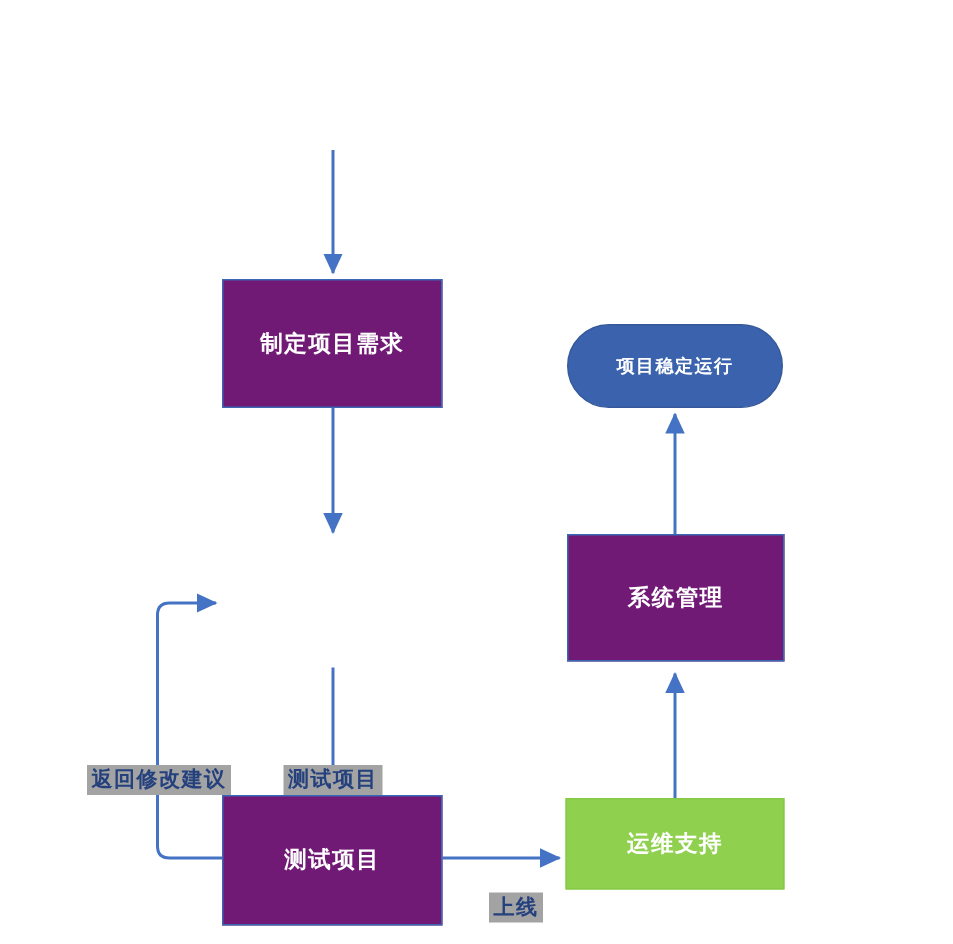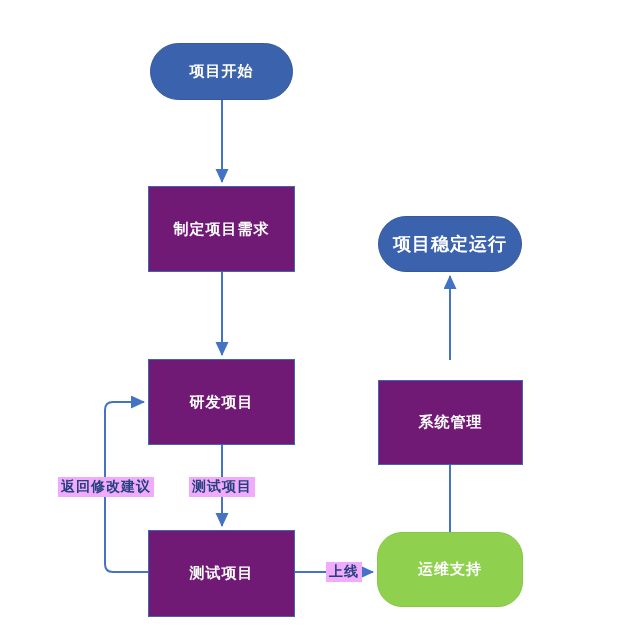--- a/index.html
+++ b/index.html
@@ -13,27 +13,27 @@
     color:#ffffff;font-size:15px;font-weight:bold;letter-spacing:1px;text-align:center;
     box-sizing:border-box;
   }
   .pill{background:#3a62ad;border:1px solid #35599c;border-radius:29px;}
   .box{background:#701a75;border:1px solid #3c67b4;}
   .green{background:#8fd14e;border:1px solid #86c946;}
   .node-start{left:150px;top:43px;width:143px;height:57px;}
   .node-req{left:148px;top:186px;width:147px;height:86px;}
   .node-dev{left:148px;top:359px;width:147px;height:86px;}
   .node-test{left:148px;top:530px;width:147px;height:87px;}
-  .node-ops{left:377px;top:532px;width:146px;height:75px;border-radius:25px;}
-  .node-sys{left:378px;top:380px;width:145px;height:85px;}
-  .node-stable{left:378px;top:216px;width:144px;height:56px;font-size:18px;}
+  .node-ops{left:377px;top:532px;width:146px;height:61px;}
+  .node-sys{left:378px;top:356px;width:145px;height:85px;}
+  .node-stable{left:378px;top:216px;width:144px;height:56px;font-size:12px;}
   .edge-label{
     position:absolute;transform:translate(-50%,-50%);
-    background:#f0abfc;padding:1px 3px;white-space:nowrap;
-    color:#24417e;font-size:14px;font-weight:600;letter-spacing:1px;
+    background:#a3a3a3;padding:1px 3px;white-space:nowrap;
+    color:#24417e;font-size:14px;font-weight:600;letter-spacing:1px;margin-top:33px;
   }
   .lbl-test{left:222px;top:487px;}
   .lbl-feedback{left:106px;top:487px;}
   .lbl-golive{left:344px;top:572px;}
 </style>
 </head>
 <body>
 
 <div class="canvas">
 
@@ -45,31 +45,25 @@
     </defs>
     <path d="M222 100 L222 182" stroke="#4472c4" stroke-width="2" fill="none" marker-end="url(#arrow)"></path>
     <path d="M222 272 L222 355" stroke="#4472c4" stroke-width="2" fill="none" marker-end="url(#arrow)"></path>
     <path d="M222 445 L222 526" stroke="#4472c4" stroke-width="2" fill="none" marker-end="url(#arrow)"></path>
     <path d="M295 572 L373 572" stroke="#4472c4" stroke-width="2" fill="none" marker-end="url(#arrow)"></path>
     <path d="M450 532 L450 449" stroke="#4472c4" stroke-width="2" fill="none" marker-end="url(#arrow)"></path>
     <path d="M450 360 L450 276" stroke="#4472c4" stroke-width="2" fill="none" marker-end="url(#arrow)"></path>
     <path d="M148 572 L113 572 Q105 572 105 564 L105 410 Q105 402 113 402 L144 402" stroke="#4472c4" stroke-width="2" fill="none" marker-end="url(#arrow)"></path>
   </svg>
 
-  <div class="node pill node-start">
-    <span>项目开始</span>
-  </div>
 
   <div class="node box node-req">
     <span>制定项目需求</span>
   </div>
 
-  <div class="node box node-dev">
-    <span>研发项目</span>
-  </div>
 
   <div class="node box node-test">
     <span>测试项目</span>
   </div>
 
   <div class="node green node-ops">
     <span>运维支持</span>
   </div>
 
   <div class="node box node-sys">

